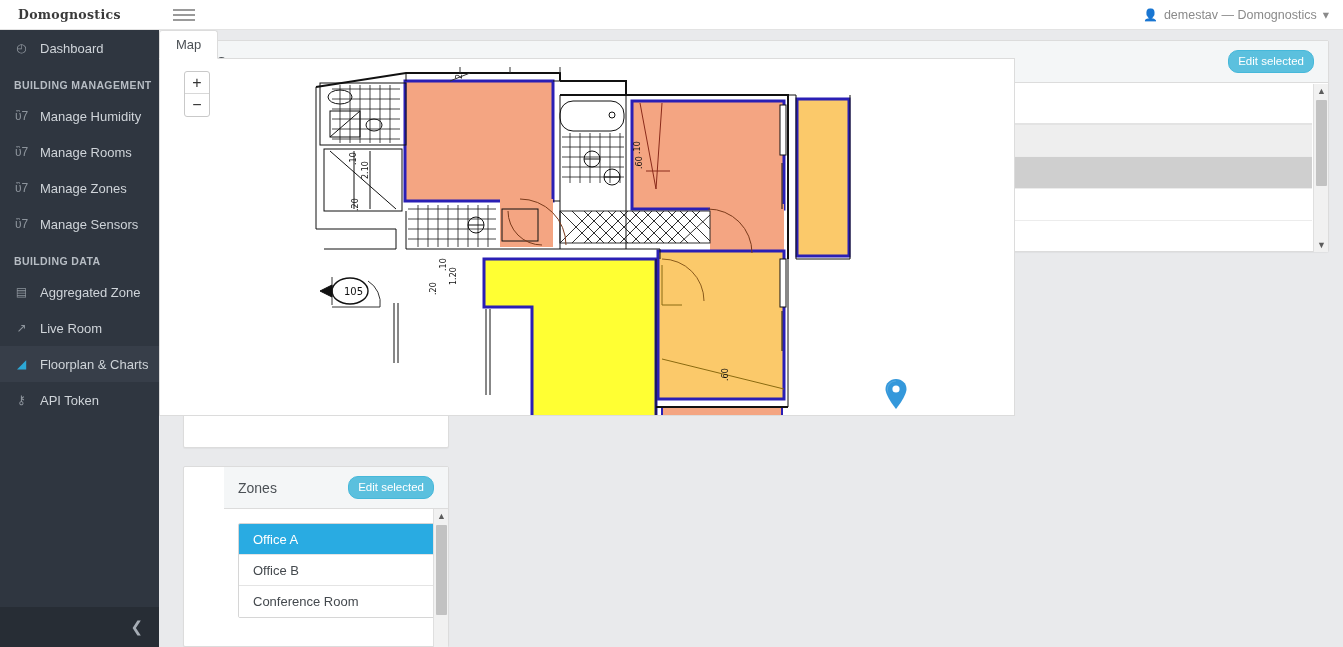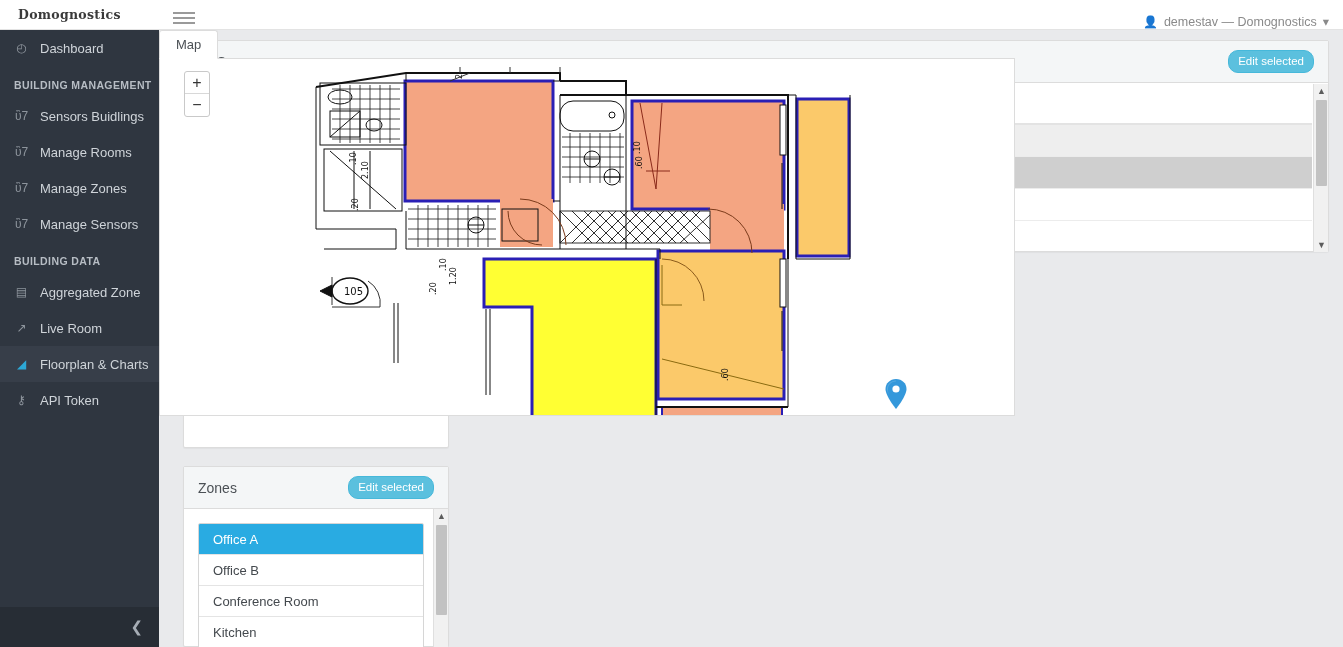--- a/index.html
+++ b/index.html
@@ -10,21 +10,21 @@
     background: #ffffff;
     font-family: "Liberation Sans", sans-serif;
     font-size: 13px;
     color: #333;
   }
 
   
   #topbar {
     position: absolute; left: 0; top: 0; width: 1343px; height: 30px;
     background: #ffffff; border-bottom: 1px solid #e3e3e3;
-    display: flex; align-items: flex-end;
+    display: flex; align-items: center;
   }
   #brand {
     width: 159px; height: 30px; display: flex; align-items: center;
     padding-left: 18px;
   }
   #brand-text {
     font-family: "DejaVu Serif", serif;
     font-size: 12.5px; font-weight: bold; color: #3a3a3a;
     letter-spacing: .3px;
   }
@@ -126,21 +126,21 @@
   table.sensors td {
     font-size: 13px; color: #3c4146; padding: 8px 0 8px 14px;
     border-bottom: 1px solid #ececec;
   }
   table.sensors tr.stripe td { background: #eeeeee; }
   table.sensors tr.hover td { background: #cfcfcf; }
 
   
   #buildings-panel { left: 24px; top: 10px; width: 266px; height: 205px; }
   #rooms-panel { left: 24px; top: 228px; width: 266px; height: 190px; }
-  #zones-panel { left: 24px; top: 436px; width: 266px; height: 181px; }
+  #zones-panel { left: 24px; top: 436px; width: 266px; height: 181px; padding-left: 40px; }
   #zones-head { justify-content: space-between; }
   #zones-body { position: relative; height: 139px; overflow: hidden; padding: 14px 14px 0 14px; }
 
   
   #map-panel { left: 314px; top: 230px; width: 924px; height: 387px; border: none; background: transparent; box-shadow: none; }
   #tabs { display: flex; height: 29px; align-items: flex-end; }
   .tab {
     height: 29px; padding: 0 16px; display: flex; align-items: center;
     font-size: 13px; color: #8a8f94; cursor: pointer;
     border: 1px solid transparent; border-bottom: none;
@@ -196,21 +196,21 @@
 
 <div id="sidebar">
   <div id="nav-list">
       <div class="nav-item">
         <span class="ic">◴</span>
         <span>Dashboard</span>
       </div>
       <div class="nav-head">BUILDING MANAGEMENT</div>
       <div class="nav-item">
         <span class="ic">ὒ7</span>
-        <span>Sensors Buidlings</span>
+        <span>Manage Humidity</span>
       </div>
       <div class="nav-item">
         <span class="ic">ὒ7</span>
         <span>Manage Rooms</span>
       </div>
       <div class="nav-item">
         <span class="ic">ὒ7</span>
         <span>Manage Zones</span>
       </div>
       <div class="nav-item">
@@ -279,23 +279,20 @@
     <div id="zones-body">
       <div class="listbox" id="zones-list" style="width:226px">
           <div class="list-row sel">
             <span>Office A</span>
           </div>
           <div class="list-row">
             <span>Office B</span>
           </div>
           <div class="list-row">
             <span>Conference Room</span>
-          </div>
-          <div class="list-row">
-            <span>Kitchen</span>
           </div>
         </div>
       <div class="vscroll" style="right:0; top:0; height:139px;">
         <div class="arrow up">▲</div>
         <div class="thumb" style="top:16px; height:90px;"></div>
       </div>
     </div>
   </div>
 
   <div class="panel" id="sensors-panel">

